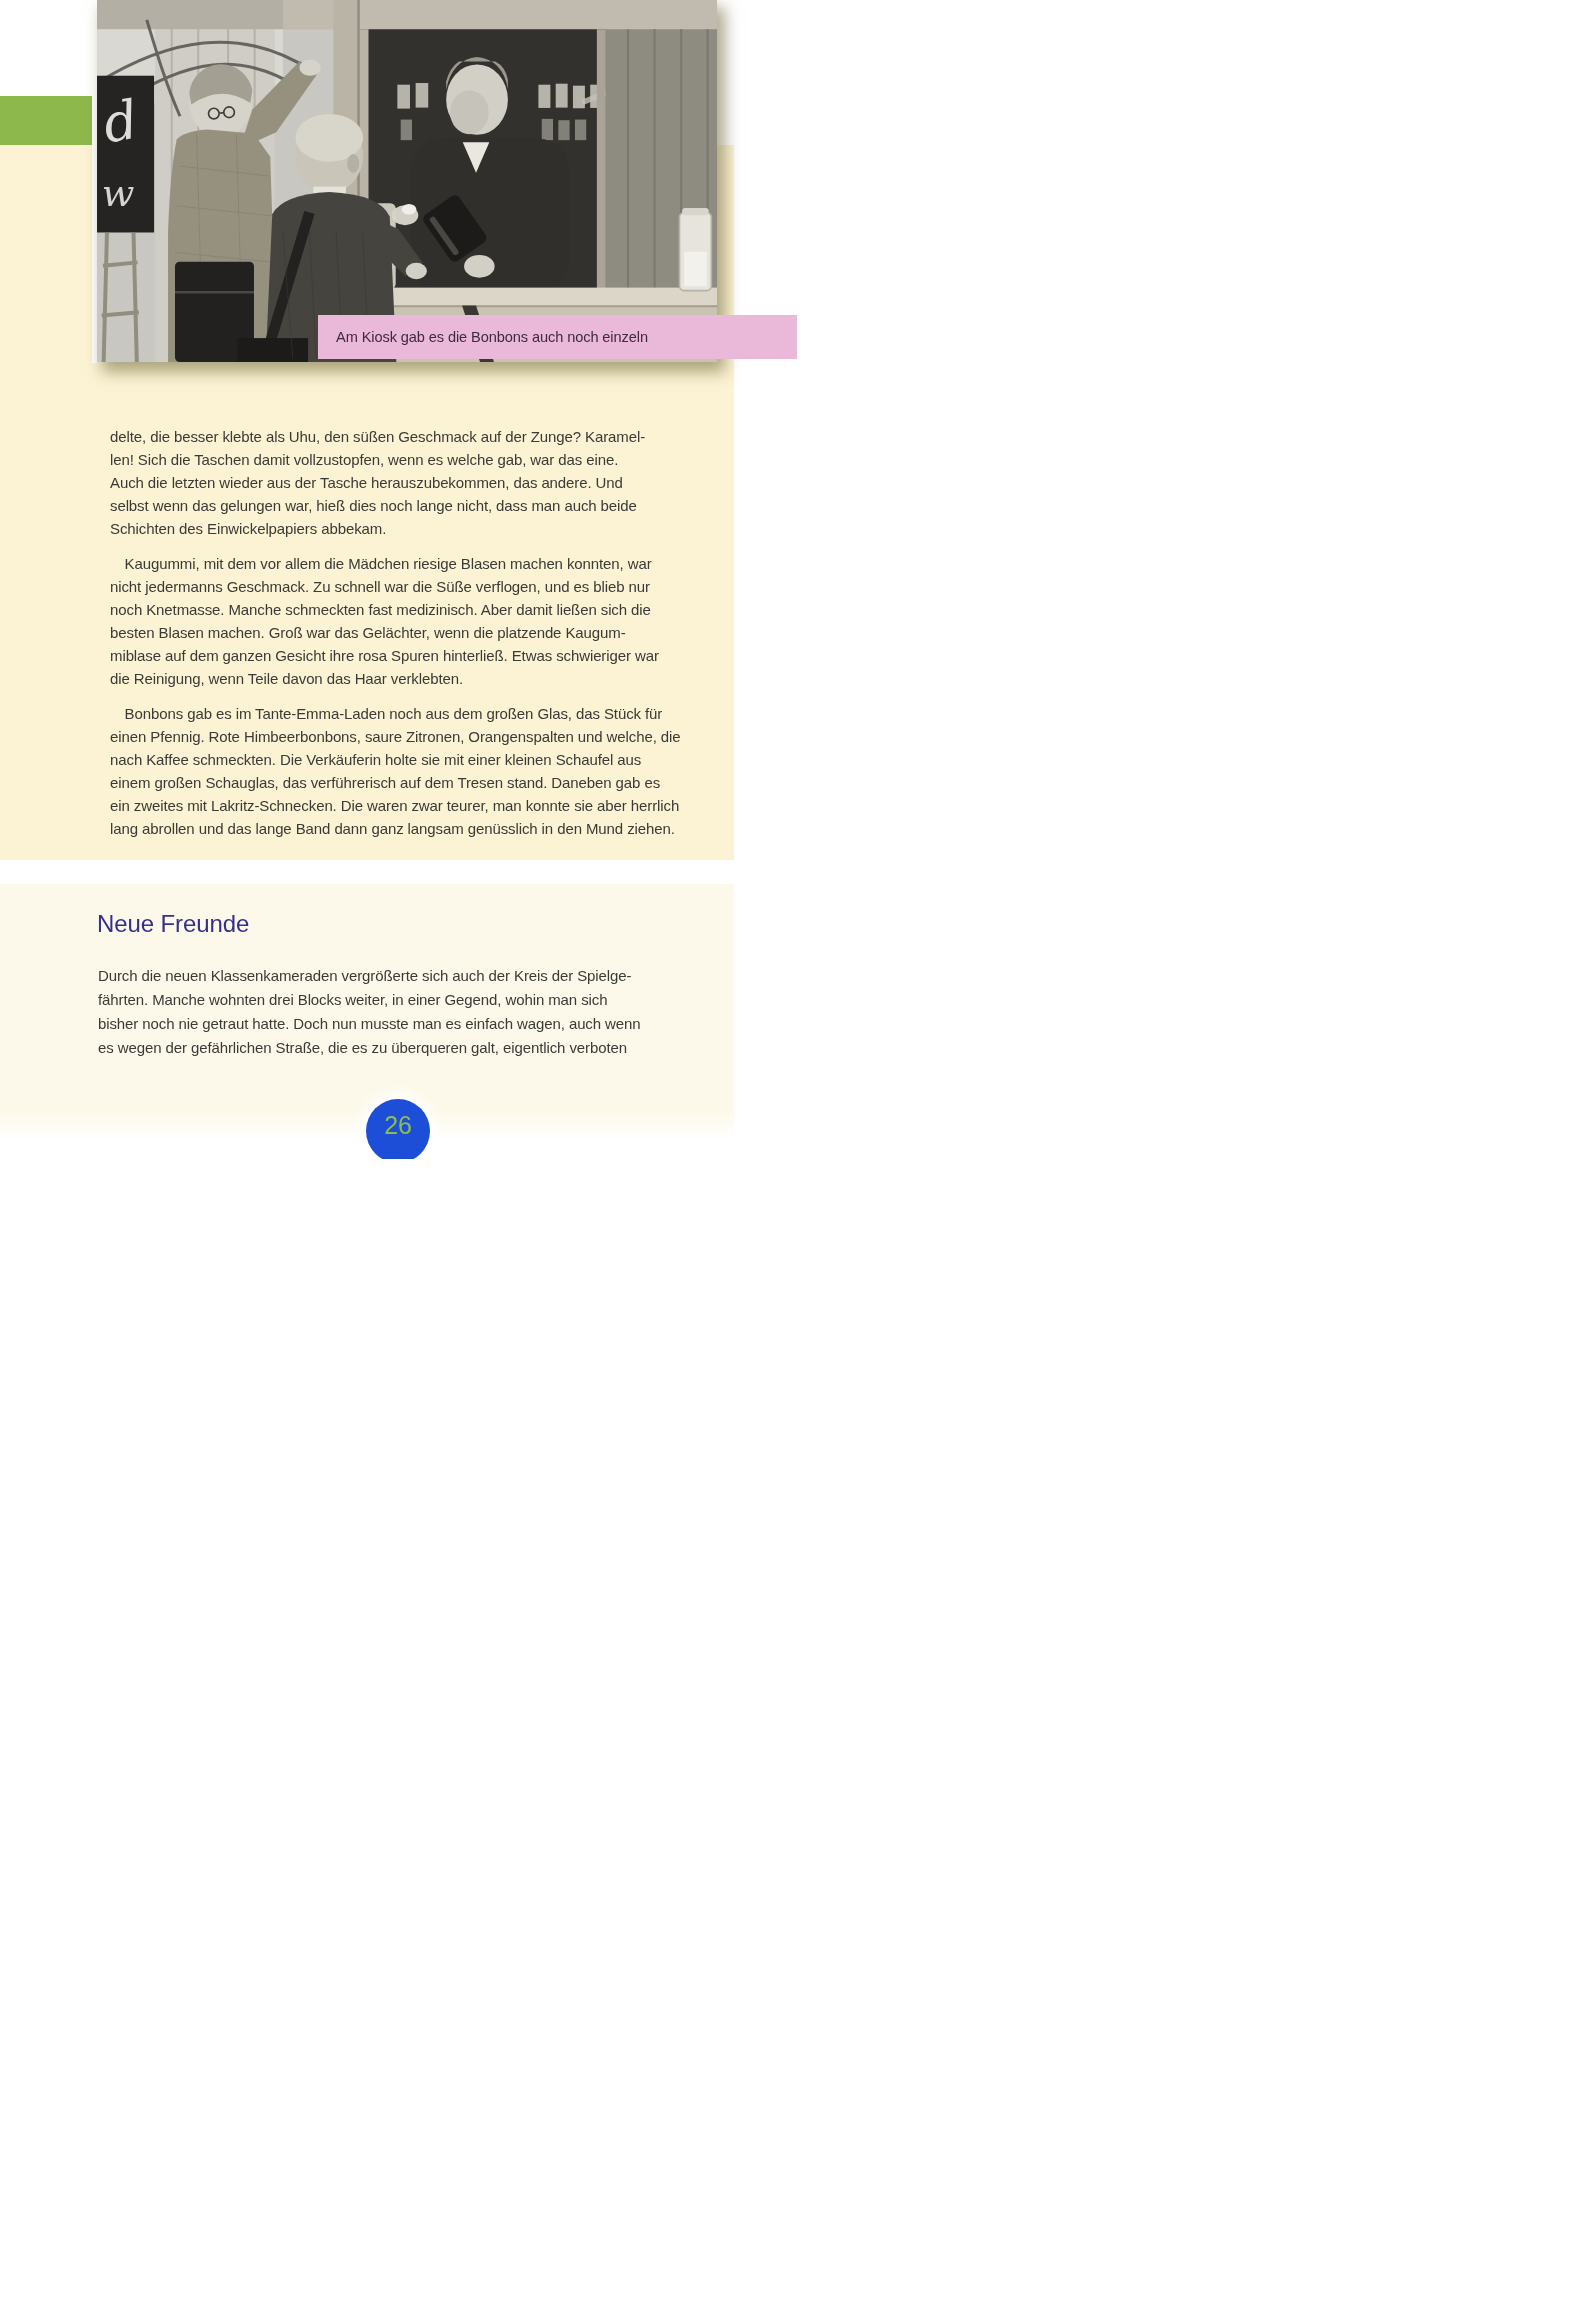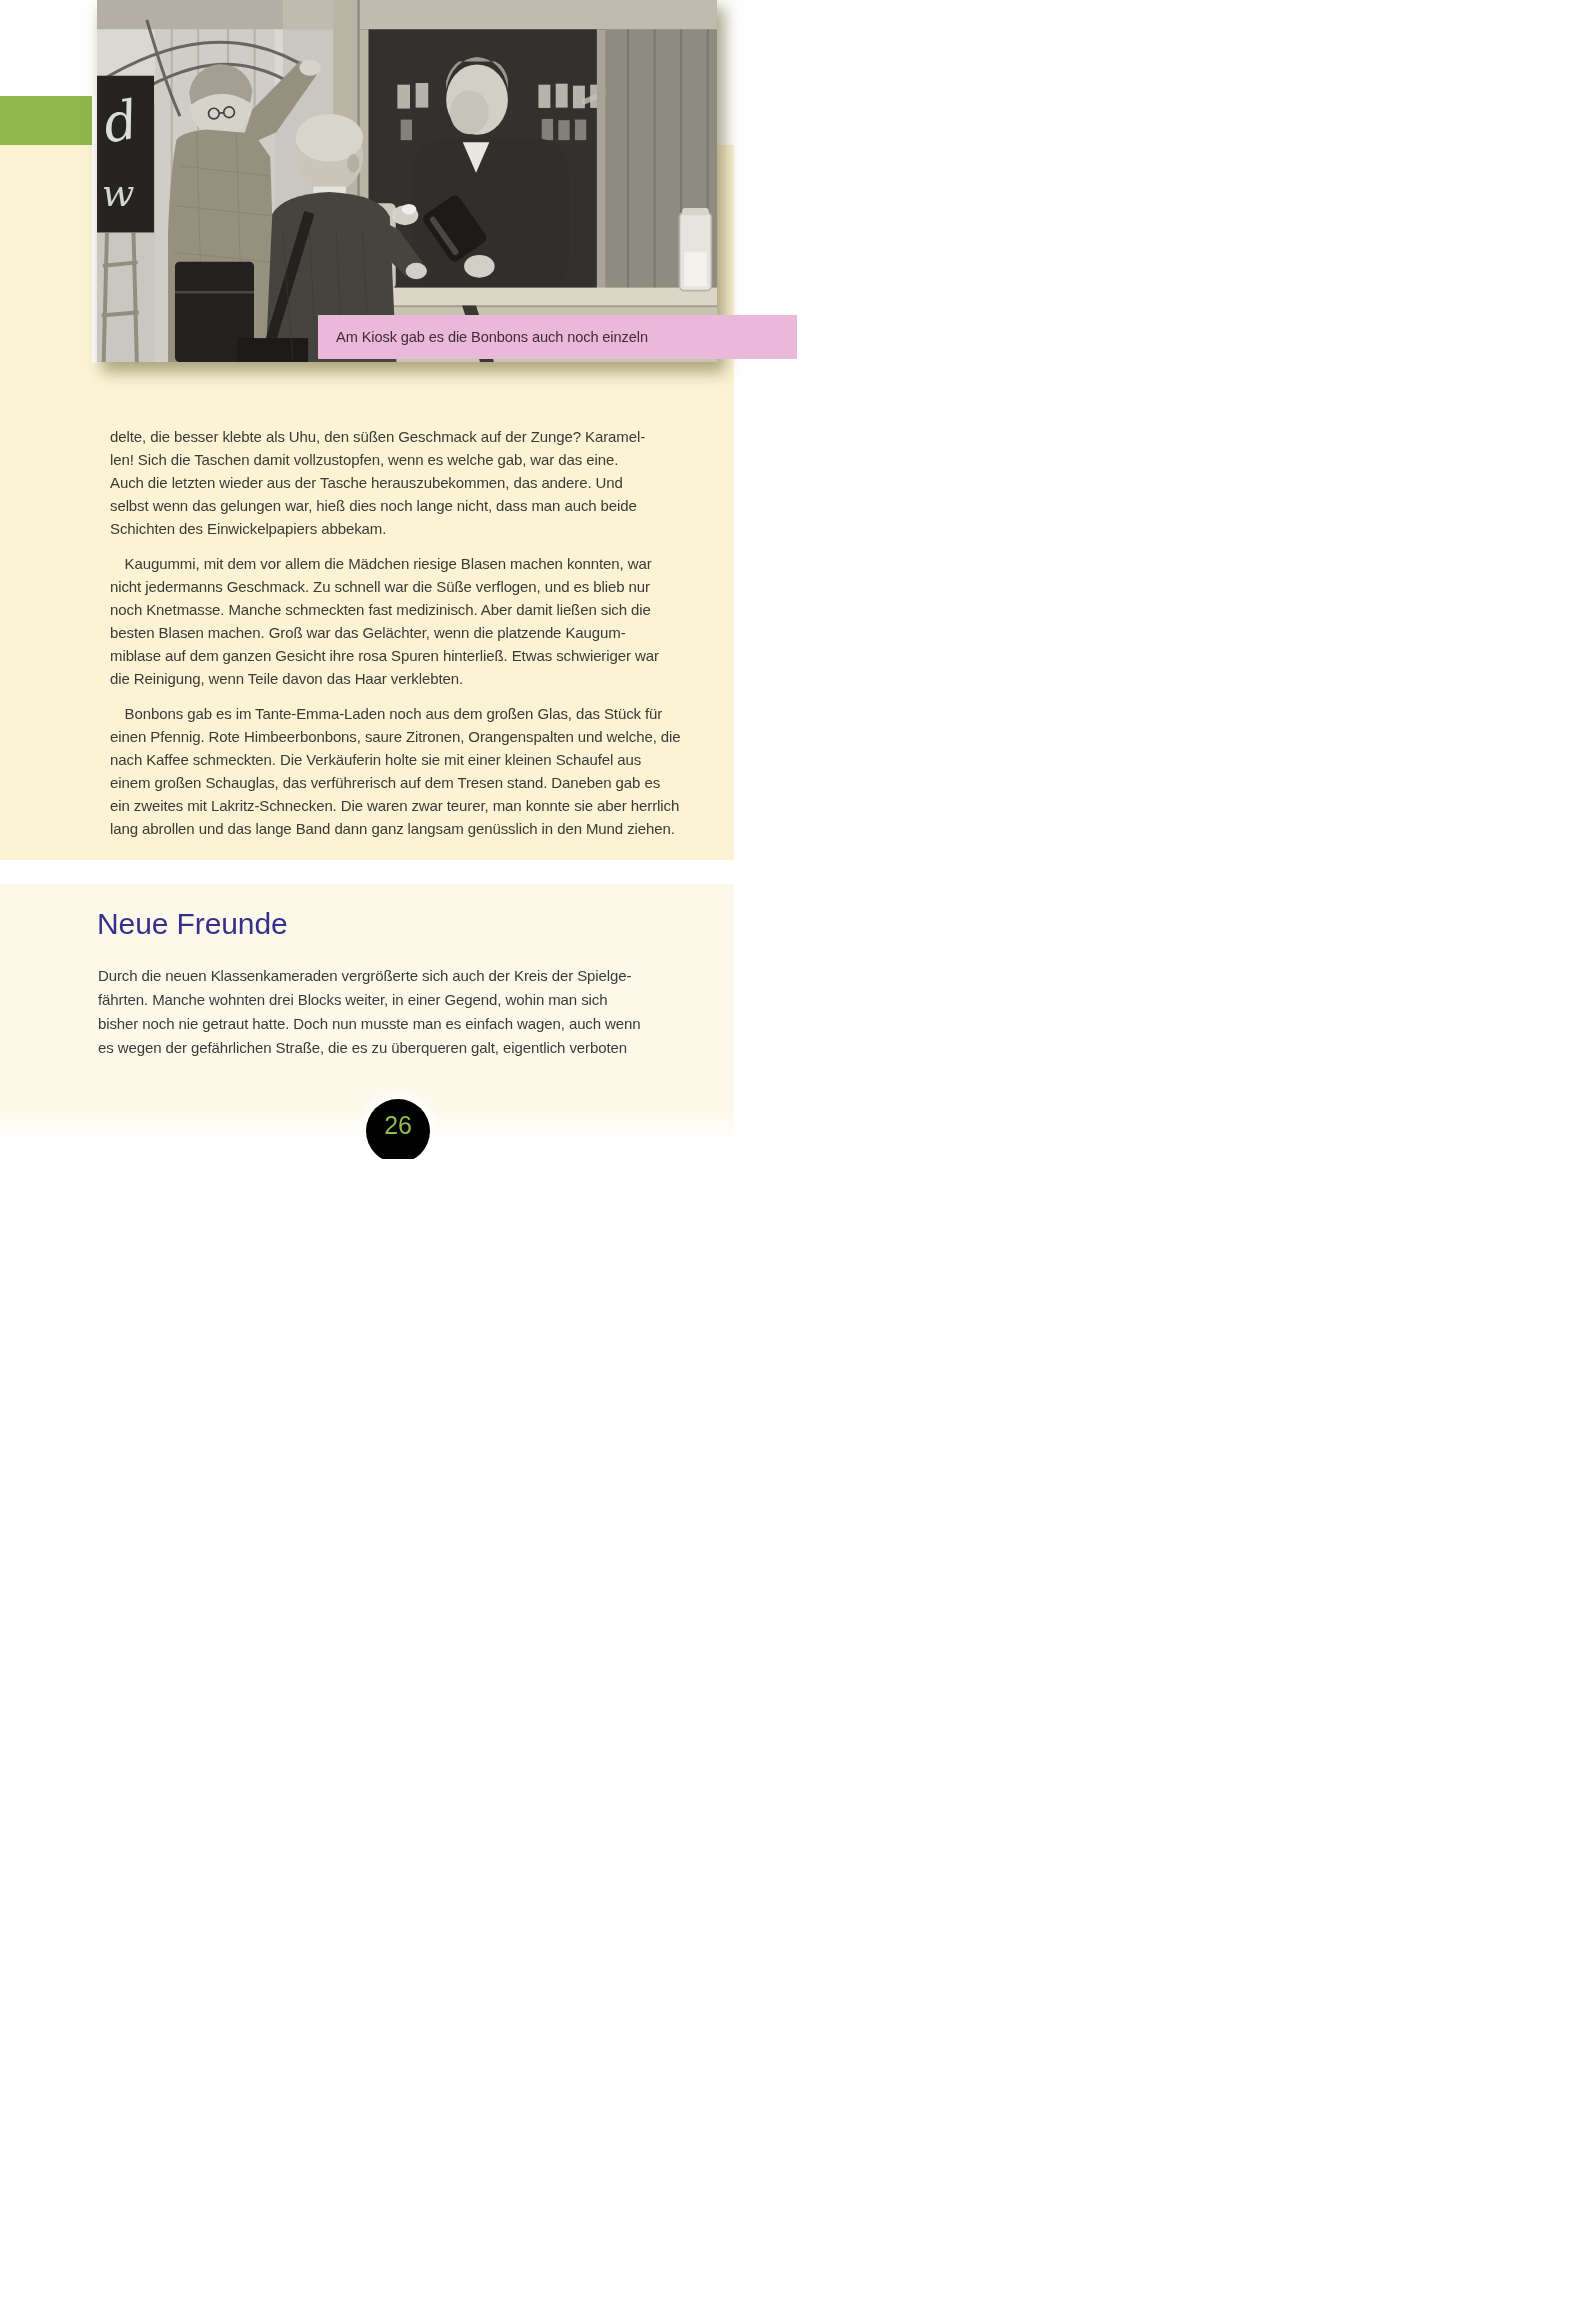--- a/index.html
+++ b/index.html
@@ -54,30 +54,30 @@
     font-size:15px;line-height:23px;color:var(--bodytext);
   }
   .article p{margin:12px;}
   .article p.indented{text-indent:14.6px;}
   .pale-block{
     position:absolute;left:0;top:884px;width:734px;height:258px;
     background:linear-gradient(to bottom, var(--pale) 0%, var(--pale) 88%, rgba(253,249,234,0) 100%);
   }
   .section-heading{
     position:absolute;left:97px;top:911px;
-    font-size:30px;line-height:26.6px;color:var(--heading);
+    font-size:24px;line-height:26.6px;color:var(--heading);
     letter-spacing:-0.1px;
   }
   .section-text{
     position:absolute;left:98px;top:964px;width:654px;
     font-size:15px;line-height:24px;color:var(--bodytext);
   }
   .page-circle{
     position:absolute;left:366px;top:1099px;width:64px;height:64px;
-    border-radius:50%;background:#000000;
+    border-radius:50%;background:#1d4ed8;
     box-shadow:0 0 10.6px 6px rgba(255,255,255,0.95);
     display:flex;align-items:center;justify-content:center;
     z-index:6;
   }
   .page-number{
     font-size:25px;color:var(--pagenum);
     padding-bottom:10.6px;
   }
 </style>
 </head>

